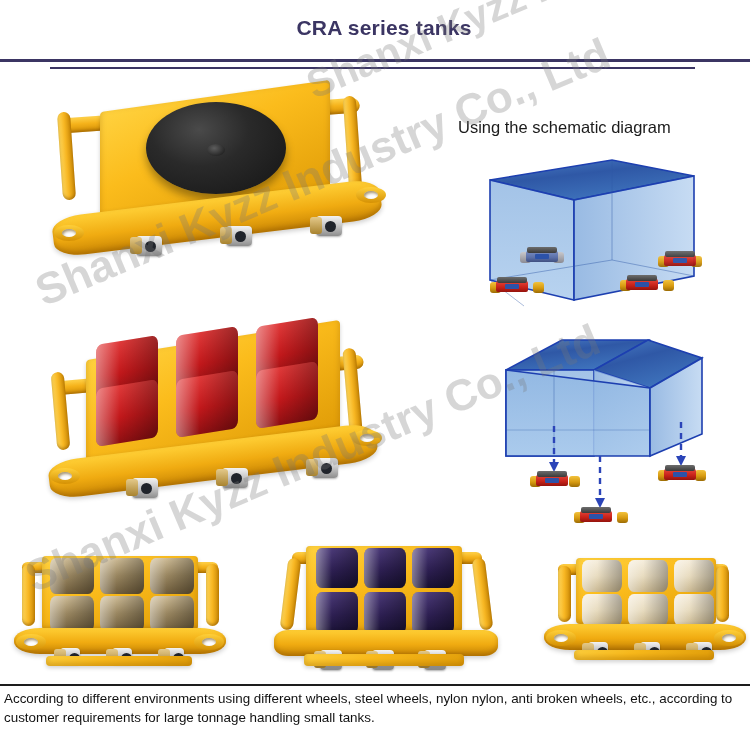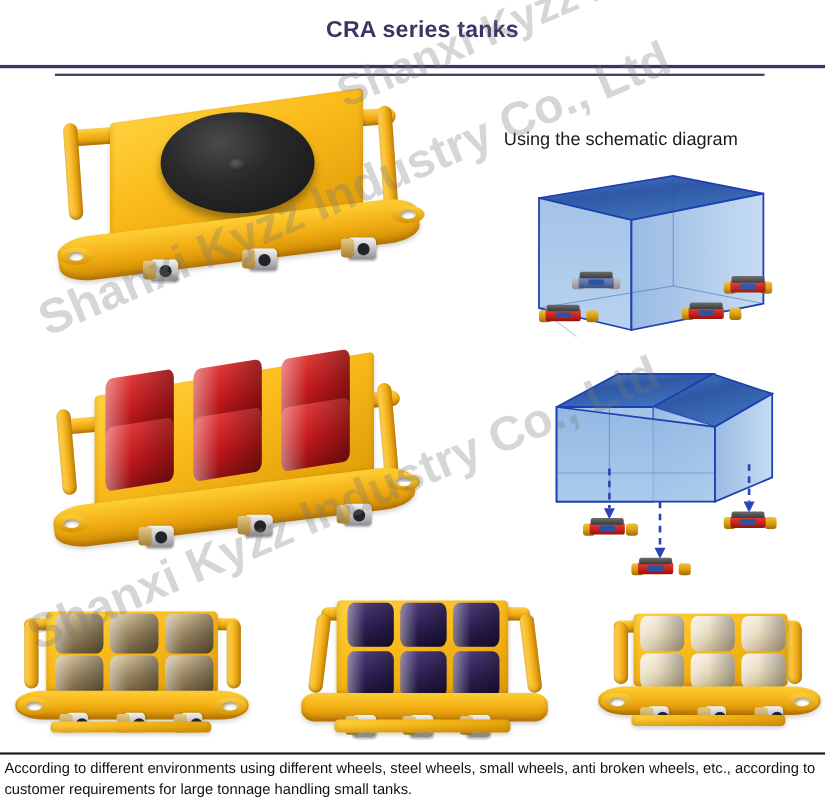--- a/index.html
+++ b/index.html
@@ -400,13 +400,13 @@
     </div>
   </div>
 
 </div>
 
 <div class="wm" style="left:28px; top:270px;">Shanxi Kyzz Industry Co., Ltd</div>
 <div class="wm" style="left:18px; top:556px;">Shanxi Kyzz Industry Co., Ltd</div>
 <div class="wm" style="left:300px; top:66px; font-size:40px;">Shanxi Kyzz Industry Co., Ltd</div>
 
 <div id="footer-rule"></div>
-<div id="caption">According to different environments using different wheels, steel wheels, small wheels, anti broken wheels, etc., according to customer requirements for large tonnage handling small tanks.</div>
+<div id="caption">According to different environments using different wheels, steel wheels, nylon nylon, anti broken wheels, etc., according to customer requirements for large tonnage handling small tanks.</div>
 
 </body></html>

